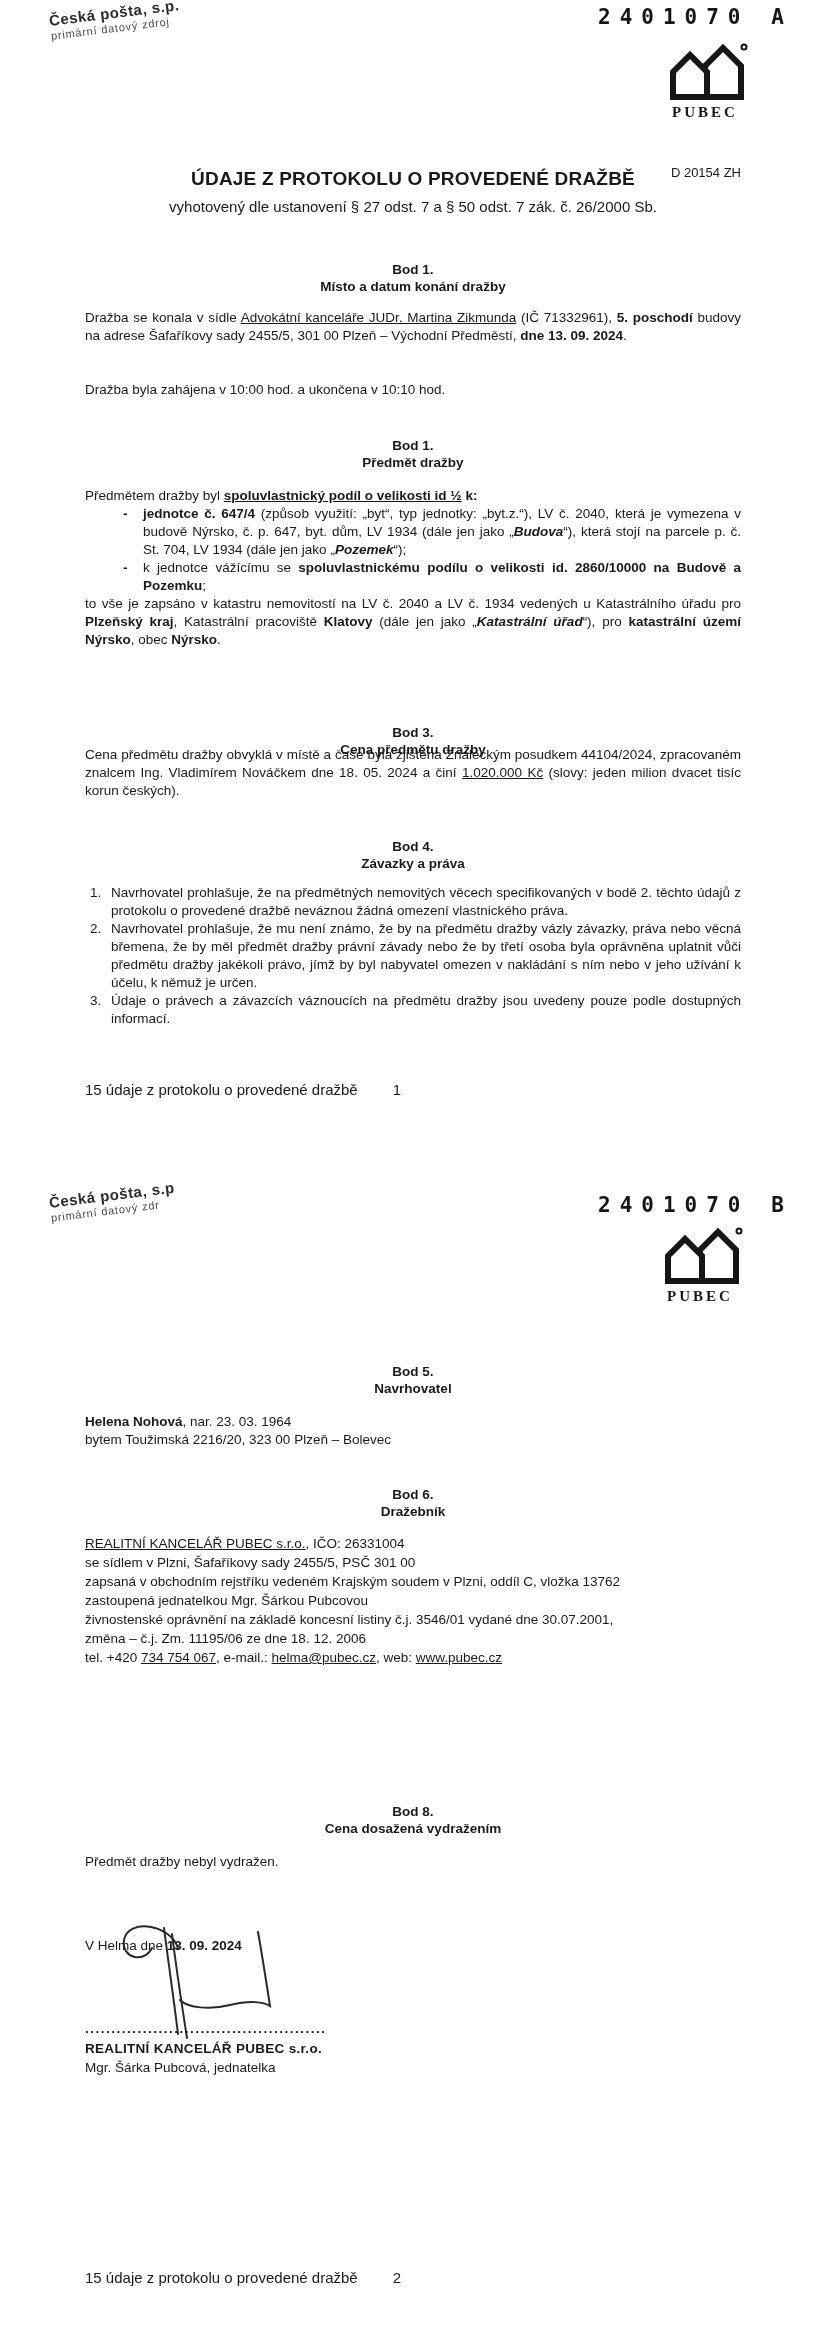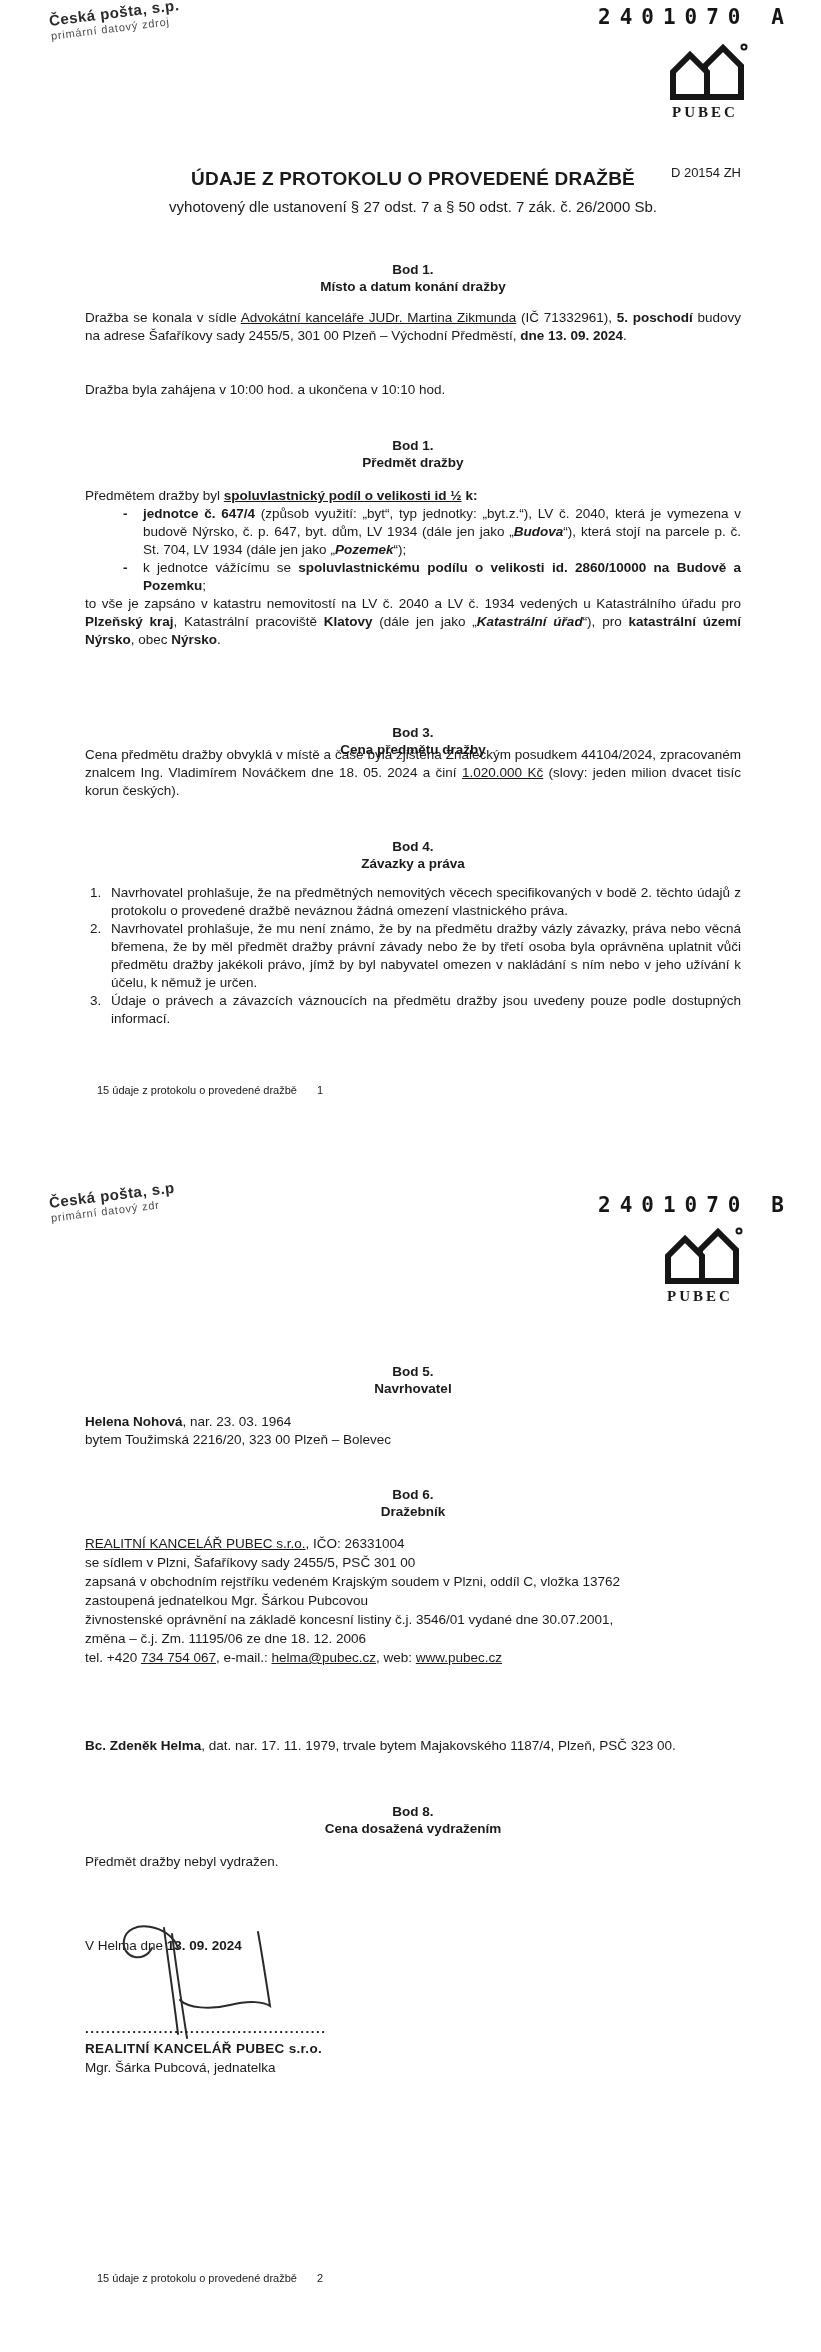--- a/index.html
+++ b/index.html
@@ -22,21 +22,21 @@
   .pubec{position:absolute;width:90px;text-align:center;}
   .pubec-label{font-family:"Liberation Serif",serif;font-weight:700;font-size:15px;letter-spacing:3px;margin-top:-2px;}
   .doc-ref{position:absolute;left:85px;width:656px;text-align:right;font-size:13px;}
   .doc-title{position:absolute;left:85px;width:656px;text-align:center;font-weight:700;font-size:19px;line-height:22px;letter-spacing:.2px;}
   .doc-subtitle{position:absolute;left:85px;width:656px;text-align:center;font-size:15px;}
   .dash-row{display:flex;}
   .dash-col{flex:none;width:20px;margin-left:38px;font-weight:700;}
   .dash-text{flex:1;text-align:justify;}
   ol.num{margin:0;padding-left:20px;}
   ol.num li{padding-left:6px;text-align:justify;margin:0;}
-  .footer{position:absolute;left:85px;font-size:11px;display:flex;gap:20px;margin-left:12px;}
+  .footer{position:absolute;left:85px;font-size:15px;display:flex;gap:35px;}
   .dotted{font-weight:700;letter-spacing:1.5px;line-height:14px;}
   .company{font-weight:700;letter-spacing:.3px;}
   svg.logo *{stroke:#161616;}
   svg.sig path{stroke:#2a2a2a;stroke-width:2;fill:none;stroke-linecap:round;}
 </style>
 </head>
 <body>
 
 <div class="page" style="top:0;height:1170px;">
 
@@ -143,21 +143,20 @@
   <div class="blk" style="top:364px;line-height:19px;">
     <div><span style="text-decoration: underline;">REALITNÍ KANCELÁŘ PUBEC s.r.o.</span><span>, IČO: 26331004</span></div>
     <div>se sídlem v Plzni, Šafaříkovy sady 2455/5, PSČ 301 00</div>
     <div>zapsaná v obchodním rejstříku vedeném Krajským soudem v Plzni, oddíl C, vložka 13762</div>
     <div>zastoupená jednatelkou Mgr. Šárkou Pubcovou</div>
     <div>živnostenské oprávnění na základě koncesní listiny č.j. 3546/01 vydané dne 30.07.2001,</div>
     <div>změna – č.j. Zm. 11195/06 ze dne 18. 12. 2006</div>
     <div><span>tel. +420 </span><span style="text-decoration: underline;">734 754 067</span><span>, e-mail.: </span><span style="text-decoration: underline; text-align: right;">helma@pubec.cz</span><span>, web: </span><span style="text-decoration: underline;">www.pubec.cz</span></div>
   </div>
 
-  <div class="blk just" style="top:567px;"><span style="font-weight: 700;">Bc. Zdeněk Helma</span><span>, dat. nar. 17. 11. 1979, trvale bytem Majakovského 1187/4, Plzeň, PSČ 323 00.</span></div>
 
   <div class="bod-head" style="top:633px;">
     <div>Bod 8.</div>
     <div>Cena dosažená vydražením</div>
   </div>
   <div class="blk" style="top:683px;">Předmět dražby nebyl vydražen.</div>
 
   <div class="blk" style="top:767px;"><span>V Helma dne </span><span style="font-weight: 700;">13. 09. 2024</span></div>
 
   <svg class="sig" style="position:absolute;left:92px;top:748px;" width="215" height="125" viewBox="0 0 215 125">

